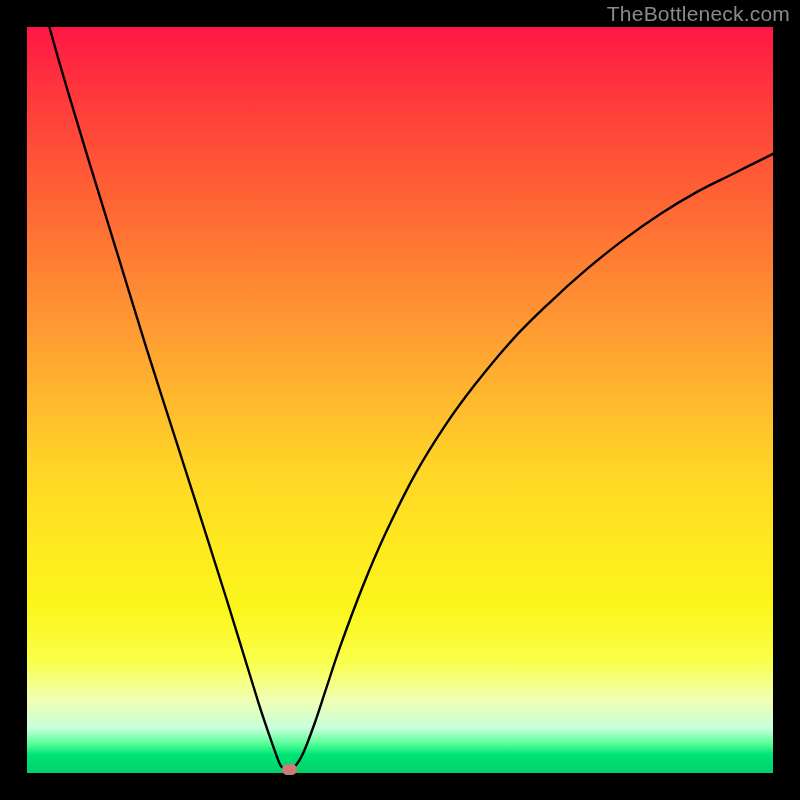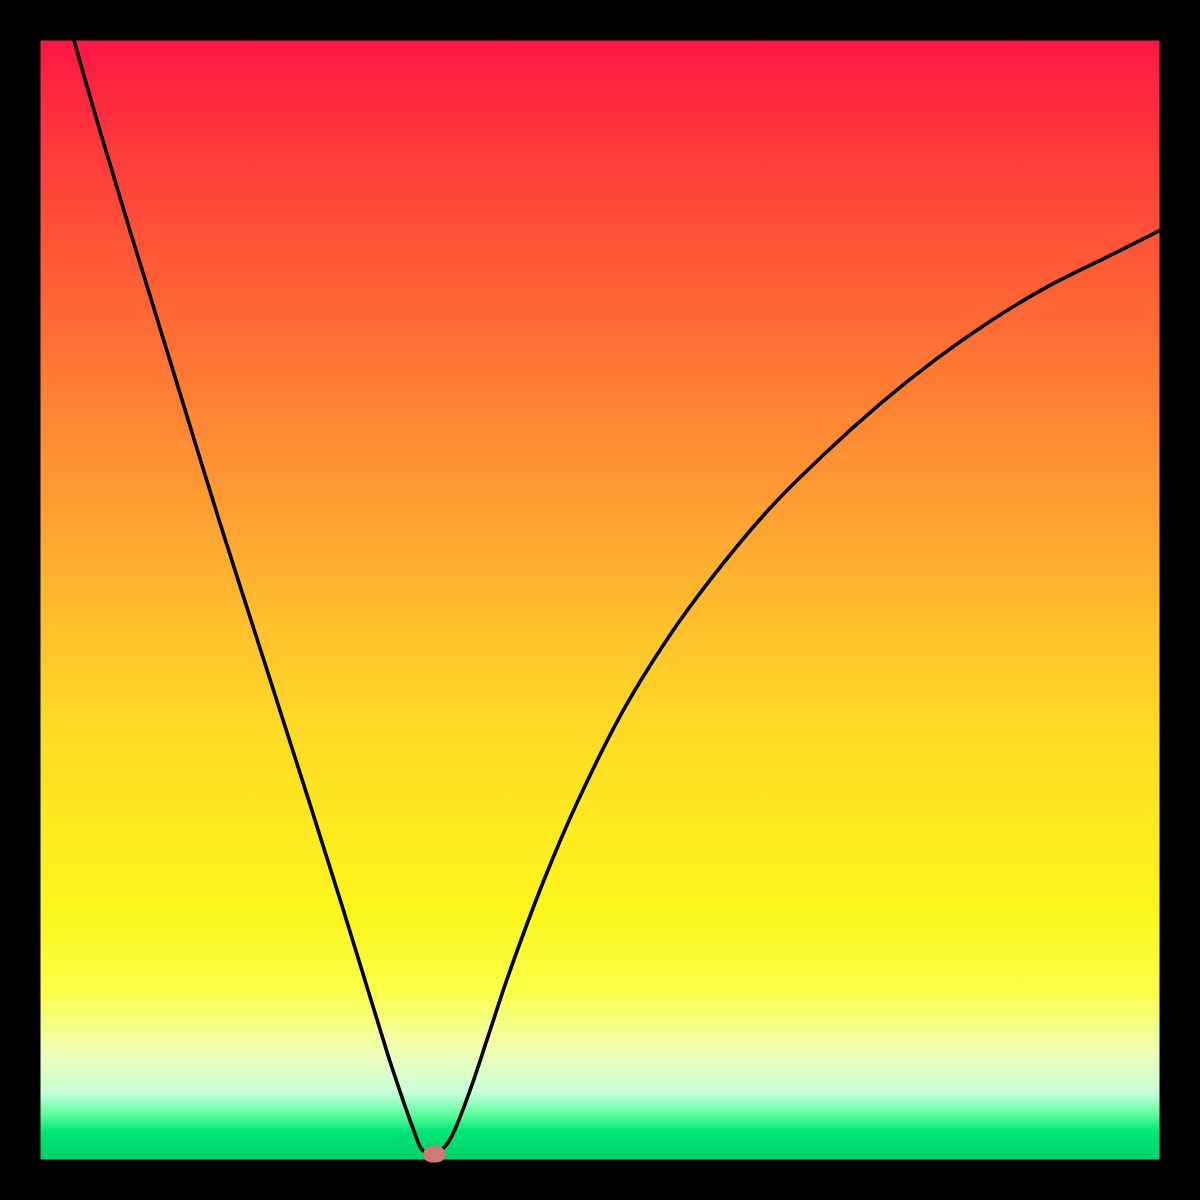--- a/index.html
+++ b/index.html
@@ -62,13 +62,14 @@
 </head>
 <body>
 
 <div class="frame">
   <div class="plot-area">
     <svg class="curve" viewBox="0 0 746 746" preserveAspectRatio="none">
       <path id="curve-path" fill="none" stroke="#000" stroke-width="2.4" stroke-linejoin="round" stroke-linecap="round" d="M 22.38 0 C 25.0656 9.399599999999984, 30.586000000000006 29.392399999999906, 37.300000000000004 52.219999999999914 C 44.014 75.04759999999992, 50.2804 95.93560000000002, 59.68 126.82000000000005 C 69.0796 157.70440000000008, 78.77759999999999 188.88720000000006, 89.52 223.80000000000007 C 100.2624 258.7128000000001, 108.6176 286.53860000000003, 119.36 320.78000000000003 C 130.1024 355.0214, 138.4576 380.46, 149.20000000000002 414.03 C 159.94240000000002 447.59999999999997, 169.6404 477.73839999999996, 179.04 507.28 C 188.43959999999998 536.8216, 194.70600000000002 556.6652, 201.42000000000002 578.15 C 208.13400000000001 599.6347999999999, 210.9688 609.1836, 216.33999999999997 626.64 C 221.71119999999996 644.0964, 226.56019999999998 660.3592, 231.26 675.13 C 235.9598 689.9008, 239.09300000000002 698.89756, 242.45000000000002 708.7 C 245.80700000000002 718.5024400000001, 247.89580000000004 724.2168, 249.91000000000003 729.588 C 251.9242 734.9591999999999, 252.29720000000003 736.3915199999999, 253.64000000000001 738.54 C 254.9828 740.68848, 256.0272 740.98688, 257.37 741.524 C 258.7128 742.06112, 259.08579999999995 742.06112, 261.09999999999997 741.524 C 263.1142 740.98688, 265.8744 741.2256, 268.56 738.54 C 271.2456 735.8543999999999, 272.663 733.9894, 276.02 726.604 C 279.37699999999995 719.2186, 283.18159999999995 708.78952, 287.21 697.51 C 291.2384 686.23048, 293.70020000000005 678.0394000000001, 298.40000000000003 663.94 C 303.0998 649.8406, 306.606 637.9792, 313.32 619.18 C 320.034 600.3807999999999, 327.6432 579.642, 335.7 559.5 C 343.7568 539.358, 348.68039999999996 527.422, 358.08 507.28 C 367.4796 487.138, 377.1776 467.07059999999996, 387.92 447.59999999999997 C 398.66240000000005 428.1294, 407.0176000000001 415.2236, 417.76000000000005 399.10999999999996 C 428.5024 382.99639999999994, 435.5148 373.52219999999994, 447.59999999999997 358.08 C 459.68519999999995 342.6378, 471.47200000000004 328.09080000000006, 484.90000000000003 313.32000000000005 C 498.32800000000003 298.54920000000004, 508.77199999999993 288.7766, 522.1999999999999 276.02 C 535.6279999999999 263.2634, 546.072 253.86379999999997, 559.5 242.45 C 572.928 231.0362, 583.3720000000001 222.681, 596.8000000000001 212.61 C 610.2280000000001 202.53900000000002, 620.672 195.22820000000002, 634.1 186.5 C 647.528 177.77179999999998, 657.972 171.5054, 671.4 164.12 C 684.828 156.7346, 695.2719999999999 152.1839999999999, 708.6999999999999 145.4699999999999 C 722.1279999999999 138.75599999999991, 739.286 130.17700000000002, 746 126.82000000000005"></path>
     </svg>
     <div class="marker" id="marker" style="left: 255.092px; top: 736.77px; background: rgb(207, 122, 116);"></div>
   </div>
+  <div class="watermark">TheBottleneck.com</div>
 </div>
 
 </body></html>

